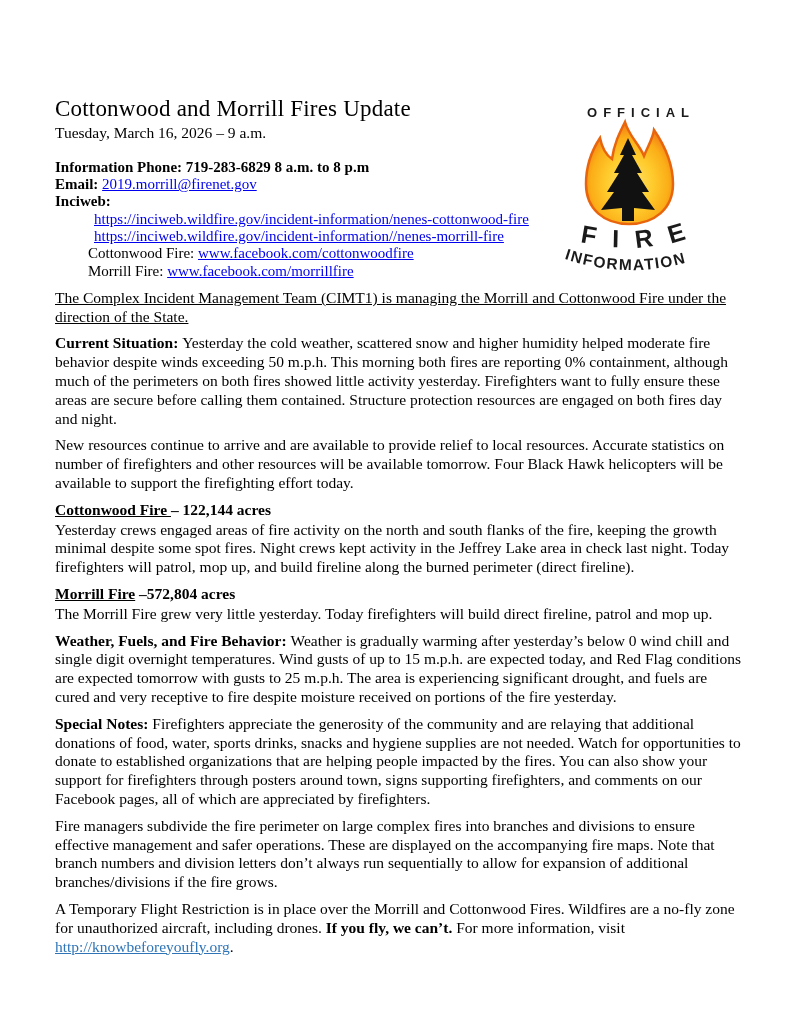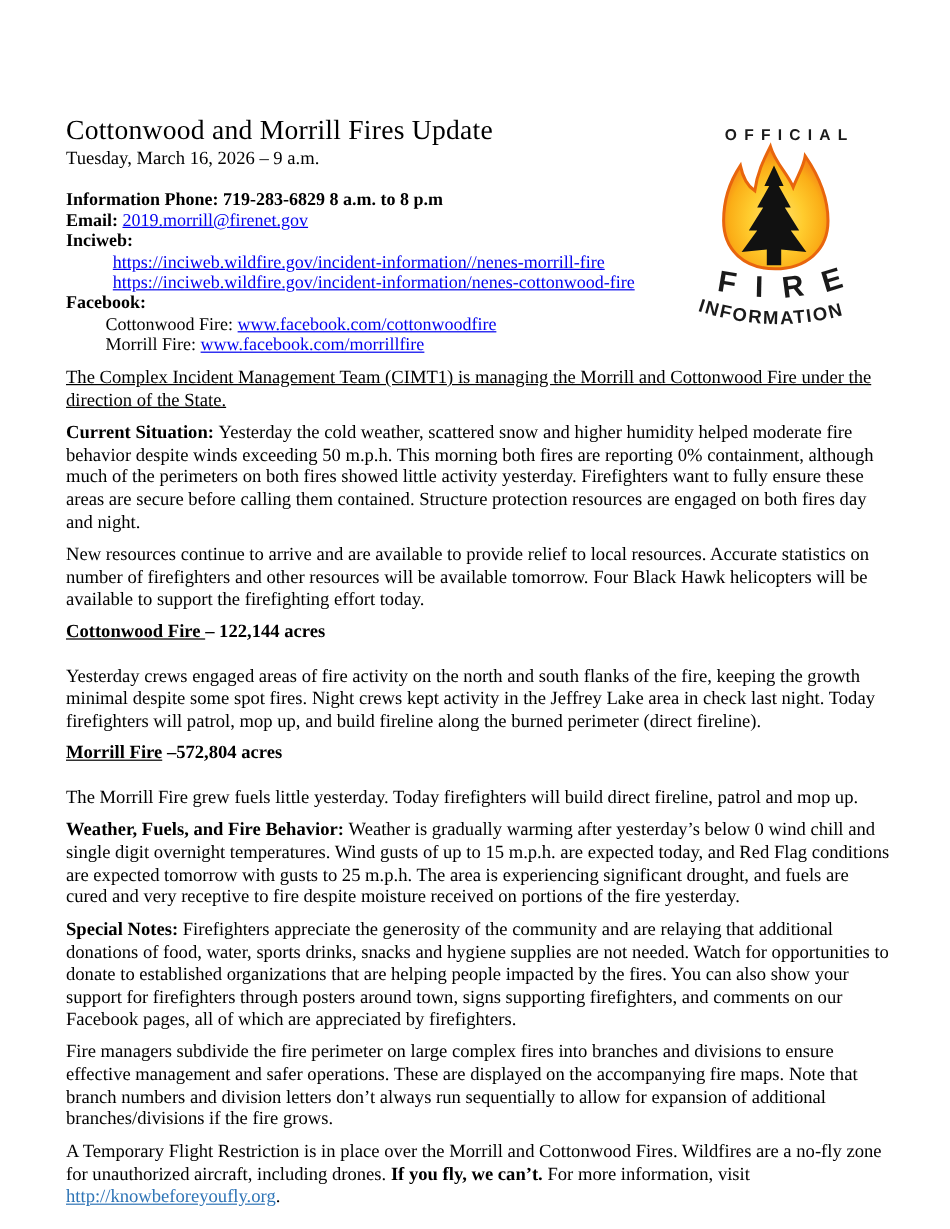--- a/index.html
+++ b/index.html
@@ -26,27 +26,27 @@
   .indent-links{padding-left:39px;}
   .indent-fb{padding-left:33px;}
   a,.seg-link,.seg-link-light{
     color:var(--link_blue,#0000EE);
     text-decoration:underline;
     cursor:pointer;
   }
   .seg-link-light{color:var(--link_light_blue,#2E74B6);}
   #sections{margin-top:9px;width:688px;}
   .para{margin:8px 0 0 0;}
-  .para.tight{margin-top:18px;}
+  .para.tight{margin-top:1px;}
   #sections .para:first-child{margin-top:0;text-decoration:underline;}
   .seg-plain{font-weight:normal;}
   .seg-bold{font-weight:bold;}
   .seg-bold-underline{font-weight:bold;text-decoration:underline;}
   .logo{
-    position:absolute;top:102px;left:568px;
+    position:absolute;top:102px;left:551px;
     width:170px;height:188px;
   }
   .logo svg{width:100%;height:100%;display:block;}
   .logo-official{
     font-family:"Liberation Sans","DejaVu Sans",sans-serif;
     font-weight:bold;font-size:13px;letter-spacing:6px;
     fill:var(--logo_text,#2b2b2b);
   }
   .logo-fire{
     font-family:"Liberation Sans","DejaVu Sans",sans-serif;
@@ -103,34 +103,33 @@
   </div>
 
   <h1>Cottonwood and Morrill Fires Update</h1>
   <div class="date-line">Tuesday, March 16, 2026 – 9 a.m.</div>
 
 
   <div class="contact">
     <div><span class="b">Information Phone:</span> <span class="b">719-283-6829 8 a.m. to 8 p.m</span></div>
     <div><span class="b">Email:</span> <a>2019.morrill@firenet.gov</a></div>
     <div class="b">Inciweb:</div>
+    <div class="indent-links"><a>https://inciweb.wildfire.gov/incident-information/nenes-cottonwood-fire</a></div>
     <div class="indent-links"><a>https://inciweb.wildfire.gov/incident-information//nenes-morrill-fire</a></div>
-    <div class="indent-links"><a>https://inciweb.wildfire.gov/incident-information/nenes-cottonwood-fire</a></div>
-    <div class="b">Facebook:</div>
     <div class="indent-fb"><span>Cottonwood Fire: </span><a>www.facebook.com/cottonwoodfire</a></div>
     <div class="indent-fb"><span>Morrill Fire: </span><a>www.facebook.com/morrillfire</a></div>
   </div>
 
   <div id="sections">
       <div class="para"><span class="seg-plain">The Complex Incident Management Team (CIMT1) is managing the Morrill and Cottonwood Fire under the direction of the State.</span></div>
       <div class="para"><span class="seg-bold">Current Situation: </span><span class="seg-plain">Yesterday the cold weather, scattered snow and higher humidity helped moderate fire behavior despite winds exceeding 50 m.p.h. This morning both fires are reporting 0% containment, although much of the perimeters on both fires showed little activity yesterday. Firefighters want to fully ensure these areas are secure before calling them contained. Structure protection resources are engaged on both fires day and night.</span></div>
       <div class="para"><span class="seg-plain">New resources continue to arrive and are available to provide relief to local resources. Accurate statistics on number of firefighters and other resources will be available tomorrow. Four Black Hawk helicopters will be available to support the firefighting effort today.</span></div>
       <div class="para"><span class="seg-bold-underline">Cottonwood Fire </span><span class="seg-bold">– 122,144 acres</span></div>
       <div class="para tight"><span class="seg-plain">Yesterday crews engaged areas of fire activity on the north and south flanks of the fire, keeping the growth minimal despite some spot fires. Night crews kept activity in the Jeffrey Lake area in check last night. Today firefighters will patrol, mop up, and build fireline along the burned perimeter (direct fireline).</span></div>
       <div class="para"><span class="seg-bold-underline">Morrill Fire</span><span class="seg-bold"> –572,804 acres</span></div>
-      <div class="para tight"><span class="seg-plain">The Morrill Fire grew fuels little yesterday. Today firefighters will build direct fireline, patrol and mop up.</span></div>
+      <div class="para tight"><span class="seg-plain">The Morrill Fire grew very little yesterday. Today firefighters will build direct fireline, patrol and mop up.</span></div>
       <div class="para"><span class="seg-bold">Weather, Fuels, and Fire Behavior: </span><span class="seg-plain">Weather is gradually warming after yesterday’s below 0 wind chill and single digit overnight temperatures. Wind gusts of up to 15 m.p.h. are expected today, and Red Flag conditions are expected tomorrow with gusts to 25 m.p.h. The area is experiencing significant drought, and fuels are cured and very receptive to fire despite moisture received on portions of the fire yesterday.</span></div>
       <div class="para"><span class="seg-bold">Special Notes: </span><span class="seg-plain">Firefighters appreciate the generosity of the community and are relaying that additional donations of food, water, sports drinks, snacks and hygiene supplies are not needed. Watch for opportunities to donate to established organizations that are helping people impacted by the fires. You can also show your support for firefighters through posters around town, signs supporting firefighters, and comments on our Facebook pages, all of which are appreciated by firefighters.</span></div>
       <div class="para"><span class="seg-plain">Fire managers subdivide the fire perimeter on large complex fires into branches and divisions to ensure effective management and safer operations. These are displayed on the accompanying fire maps. Note that branch numbers and division letters don’t always run sequentially to allow for expansion of additional branches/divisions if the fire grows.</span></div>
       <div class="para"><span class="seg-plain">A Temporary Flight Restriction is in place over the Morrill and Cottonwood Fires. Wildfires are a no-fly zone for unauthorized aircraft, including drones. </span><span class="seg-bold">If you fly, we can’t.</span><span class="seg-plain">  For more information, visit </span><a class="seg-link-light">http://knowbeforeyoufly.org</a><span class="seg-plain">.</span></div>
     </div>
 
 </div>
 
 </body></html>

